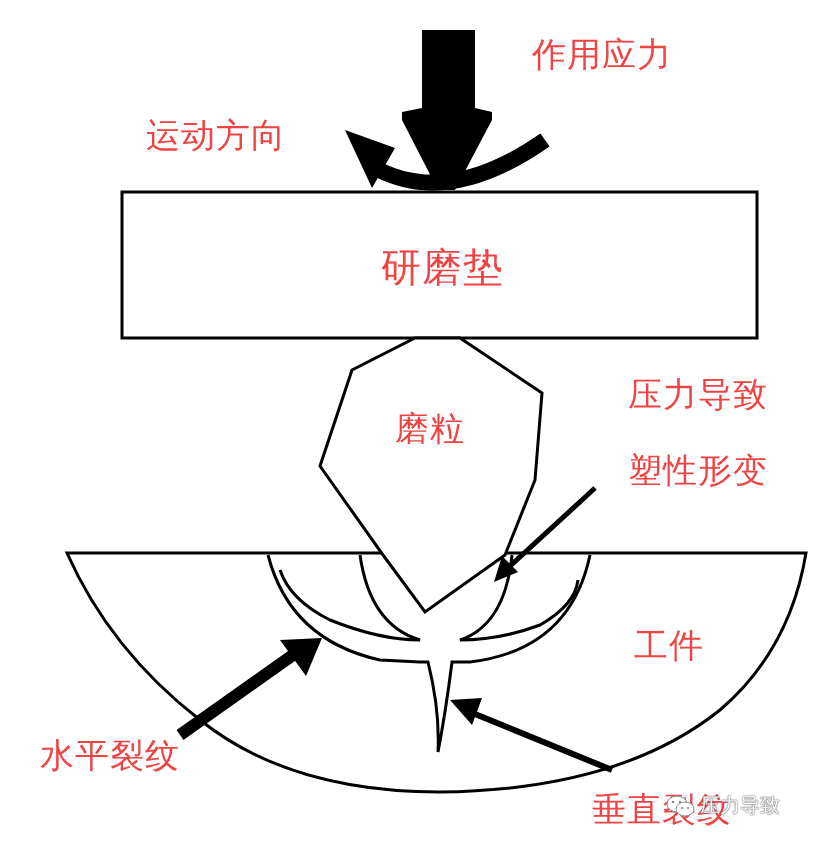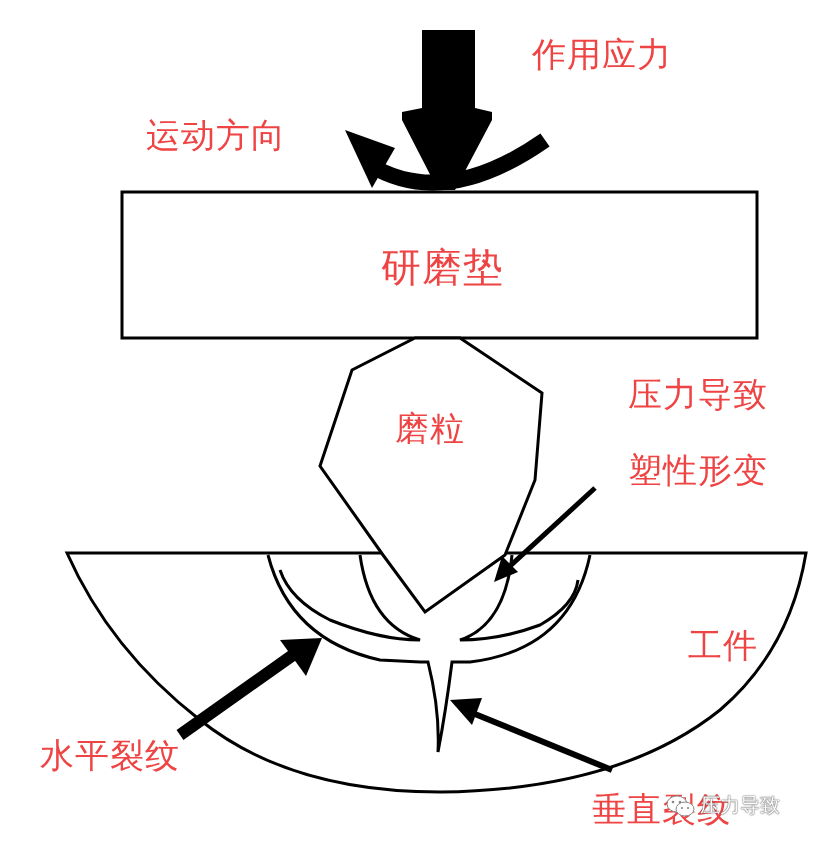--- a/index.html
+++ b/index.html
@@ -41,21 +41,21 @@
   <line x1="612" y1="770" x2="470" y2="712" stroke="#000" stroke-width="6"></line>
   <path d="M450,700 L482,698 L472,725 Z" fill="#000"></path>
 </svg>
 
 <div class="lbl lbl-md" style="left:532px; top:32px;">作用应力</div>
 <div class="lbl lbl-md" style="left:146px; top:113px;">运动方向</div>
 <div class="lbl lbl-lg" style="left:381px; top:240px;">研磨垫</div>
 <div class="lbl lbl-md" style="left:395px; top:406px;">磨粒</div>
 <div class="lbl lbl-md" style="left:628px; top:372px;">压力导致</div>
 <div class="lbl lbl-md" style="left:628px; top:448px;">塑性形变</div>
-<div class="lbl lbl-md" style="left:688px; top:623px;">工件</div>
+<div class="lbl lbl-md" style="left:634px; top:623px;">工件</div>
 <div class="lbl lbl-md" style="left:40px; top:733px;">水平裂纹</div>
 <div class="lbl lbl-md" style="left:592px; top:787px;">垂直裂纹</div>
 
 <div class="watermark">
   <svg class="wm-icon" viewBox="0 0 30 24">
     <ellipse cx="11" cy="10" rx="10" ry="8" fill="#fff" stroke="#888" stroke-width="1"></ellipse>
     <ellipse cx="19" cy="15" rx="9" ry="7" fill="#fff" stroke="#888" stroke-width="1"></ellipse>
     <circle cx="7" cy="8" r="1.3" fill="#888"></circle>
       <circle cx="14" cy="8" r="1.3" fill="#888"></circle>
     <circle cx="16" cy="14" r="1.1" fill="#888"></circle>

